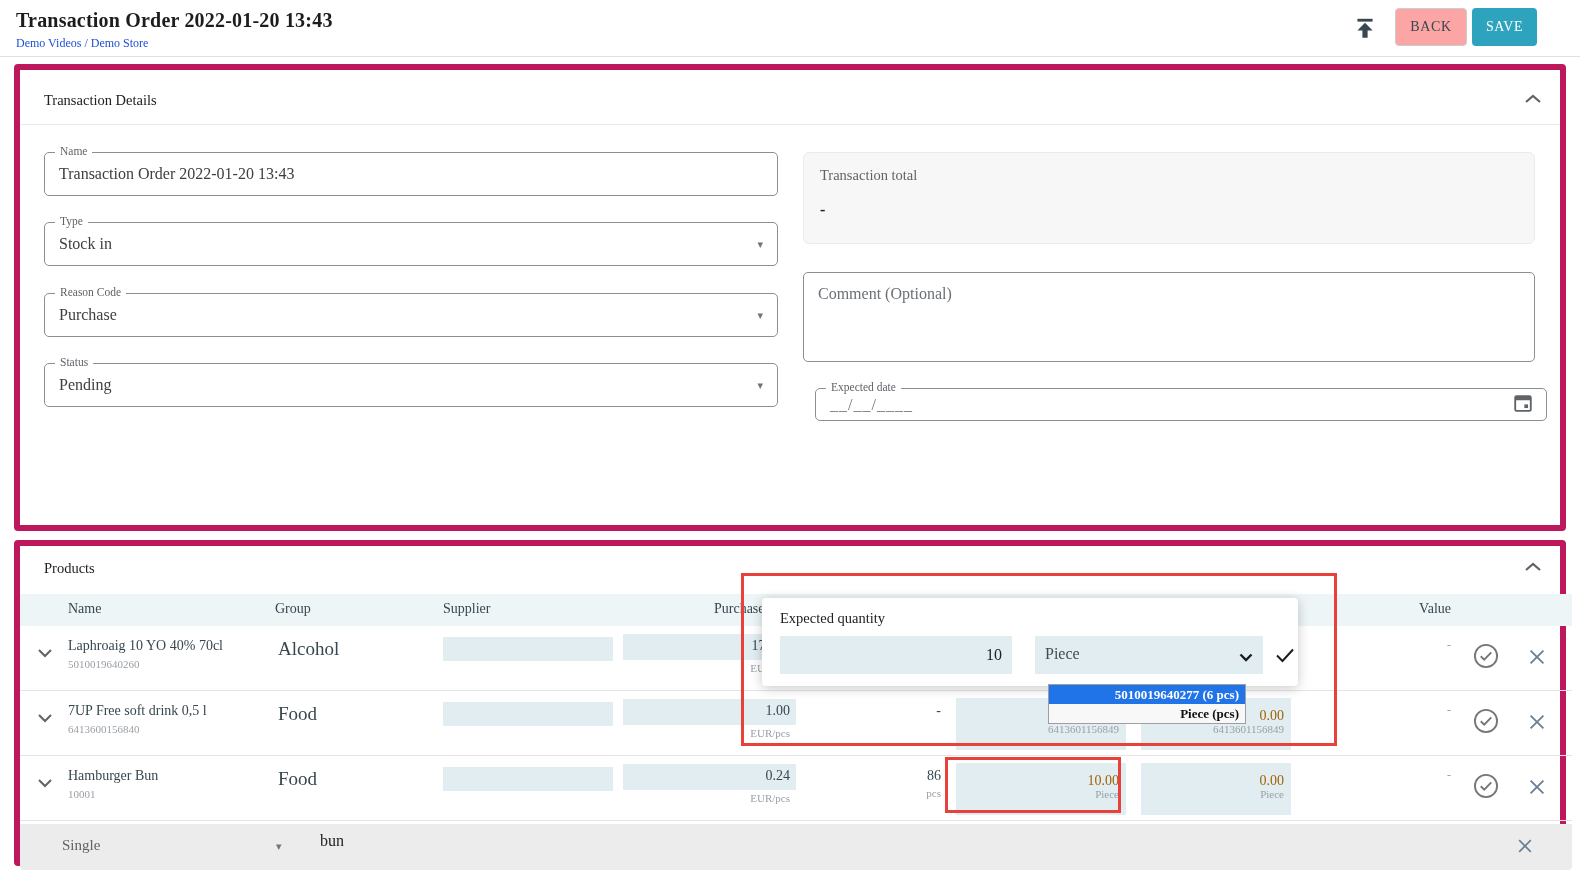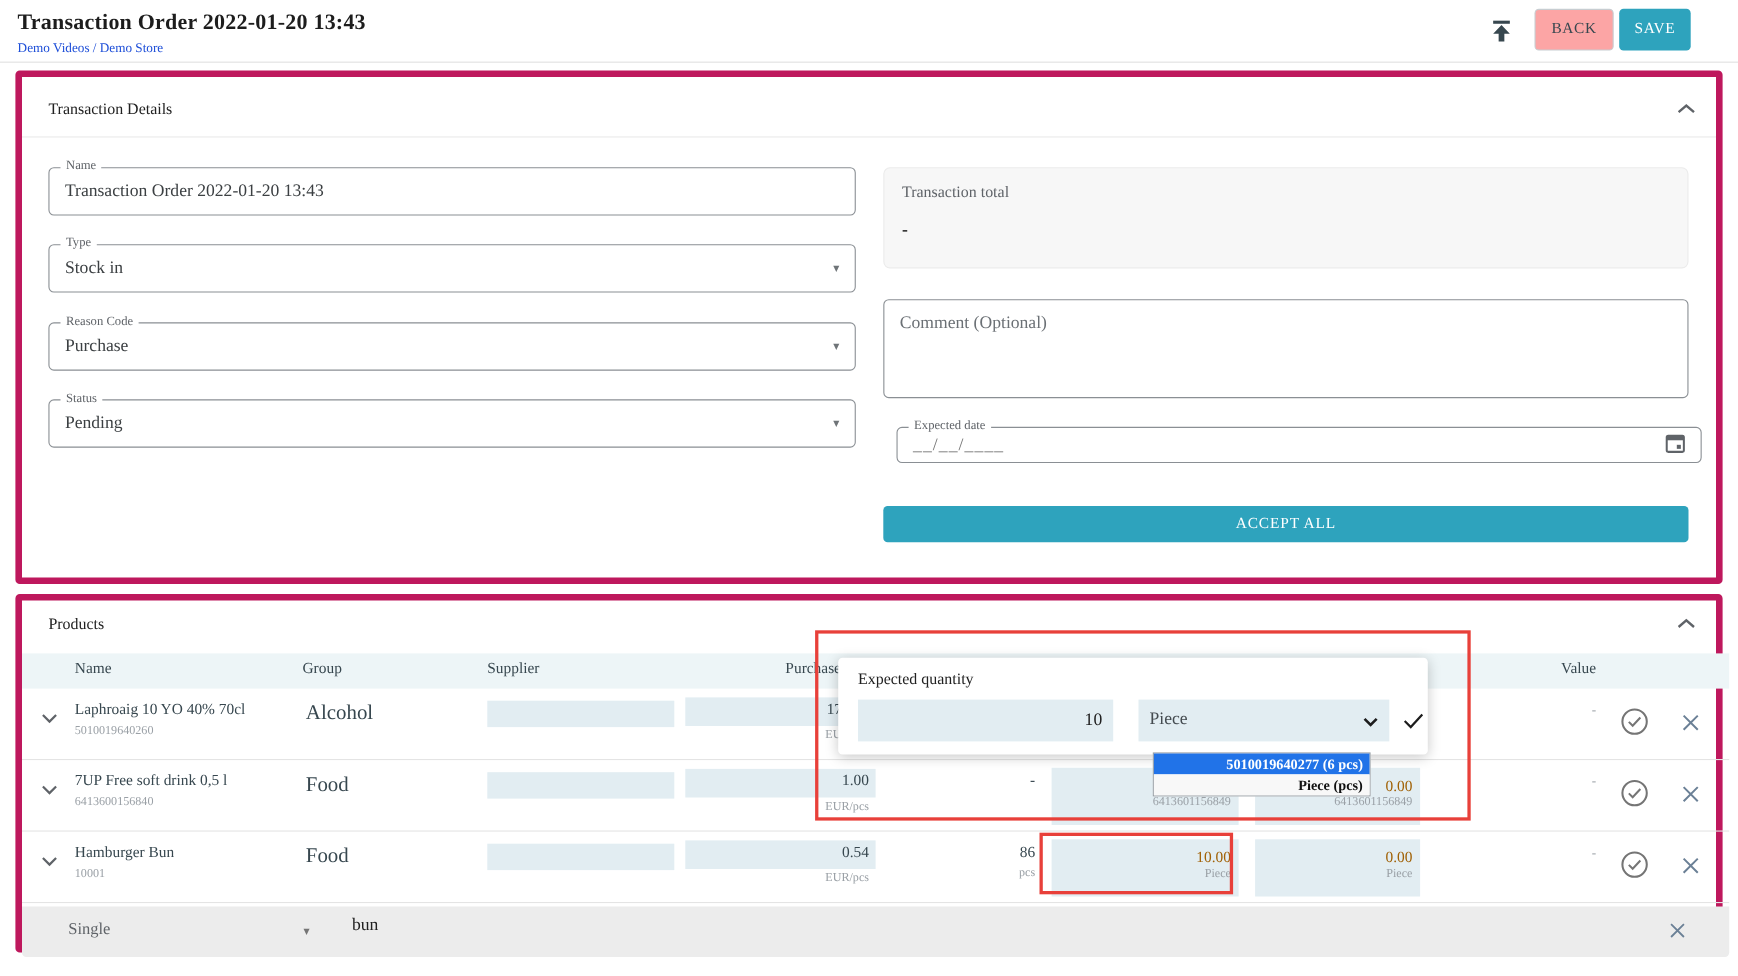--- a/index.html
+++ b/index.html
@@ -154,21 +154,20 @@
         <span>
           <svg width="22" height="22" viewBox="0 0 24 24">
               <rect x="3.5" y="4.5" width="17" height="16" rx="1.5" fill="none" stroke="#5f6368" stroke-width="2"></rect>
               <rect x="3.5" y="4.5" width="17" height="4.5" fill="#5f6368"></rect>
               <rect x="13.5" y="13.5" width="4" height="4" fill="#5f6368"></rect>
             </svg>
         </span>
       </button>
     </div>
 
-    <button class="accept-btn">ACCEPT ALL</button>
   </div>
 
   <div class="card" id="card-products">
     <div class="section-title" style="top:14px;">Products</div>
     <button class="collapse-ic" style="top:12px;">
       <span>
         <svg width="18" height="12" viewBox="0 0 18 12" fill="none" stroke="#5f6368" stroke-width="2.2">
             <path d="M2 9l7-6 7 6"></path>
           </svg>
       </span>
@@ -276,21 +275,21 @@
           <svg width="16" height="10" viewBox="0 0 16 10" fill="none" stroke="#5f6368" stroke-width="2">
               <path d="M2 2l6 6 6-6"></path>
             </svg>
         </span>
       </button>
       <div class="pname">Hamburger Bun</div>
       <div class="pcode">10001</div>
       <div class="pgroup">Food</div>
       <div class="supbox"></div>
       <div class="pricebox">
-        <span class="priceval">0.54</span>
+        <span class="priceval">0.24</span>
       </div>
       <div class="priceunit">EUR/pcs</div>
       <div class="stockval">86</div>
       <div class="stockunit">pcs</div>
       <div class="qtybox qty-exp">
         <div class="qv">10.00</div>
         <div class="qu">Piece</div>
       </div>
       <div class="qtybox qty-act">
         <div class="qv">0.00</div>

